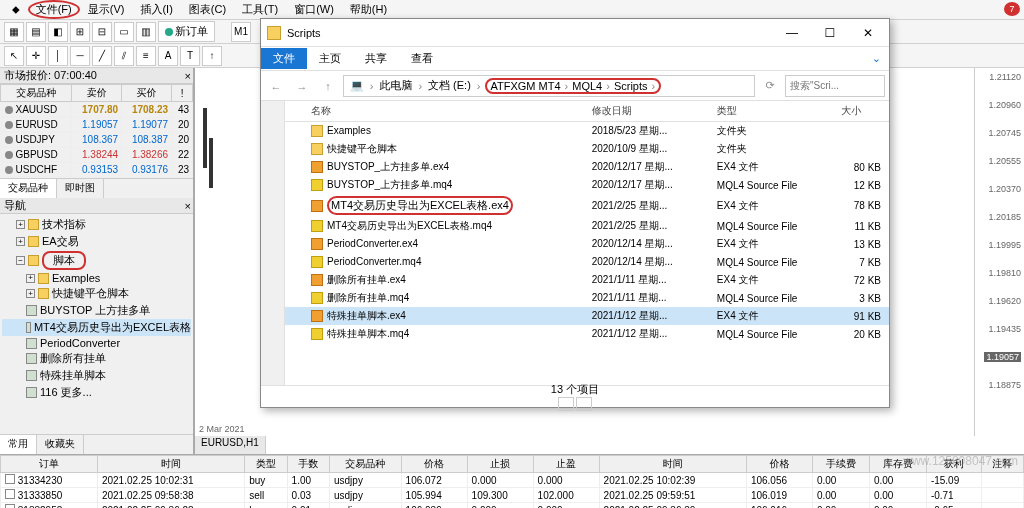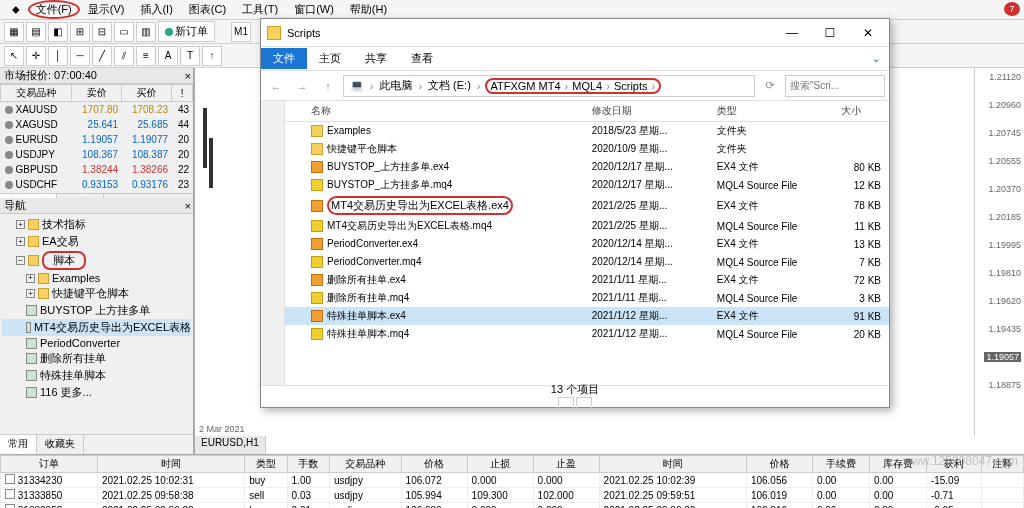--- a/index.html
+++ b/index.html
@@ -16,21 +16,21 @@
 .panel-hdr{height:16px;background:#e8e8e8;border-bottom:1px solid #ccc;display:flex;align-items:center;padding:0 4px;font-size:10px;position:relative;}
 .panel-hdr .x{position:absolute;right:2px;cursor:pointer;}
 .quotes{height:130px;overflow:hidden;}
 .quotes table{width:100%;border-collapse:collapse;}
 .quotes th{background:#f0f0f0;border:1px solid #ccc;padding:1px 3px;font-weight:normal;text-align:center;font-size:10px;}
 .quotes td{border:1px solid #eee;padding:1px 3px;font-size:10px;}
 .quotes .sym{display:flex;align-items:center;gap:3px;}
 .quotes .ico{width:8px;height:8px;background:#888;border-radius:50%;}
 .up{color:#0066cc;}
 .down{color:#cc3333;}
-.gold{color:#b8860b;font-weight:normal;}
+.gold{color:#b8860b;font-weight:bold;}
 .tabs{height:20px;background:#f0f0f0;display:flex;border-top:1px solid #ccc;}
 .tabs span{padding:2px 8px;border-right:1px solid #ccc;cursor:pointer;font-size:10px;}
 .tabs .active{background:#fff;}
 .nav{flex:1;overflow:hidden;}
 .tree{padding:2px;font-size:10px;}
 .tree .node{padding:1px 0 1px 14px;display:flex;align-items:center;gap:3px;cursor:pointer;white-space:nowrap;}
 .tree .ind1{padding-left:24px;}
 .tree .fico{width:11px;height:11px;display:inline-block;}
 .tree .fldr{background:#f8d060;border:1px solid #c8a030;}
 .tree .scr{background:#d0e0d0;border:1px solid #888;}
@@ -145,26 +145,20 @@
               <th>买价</th>
               <th>!</th>
             </tr>
         </tbody>
           <tbody id="qrows">
             <tr>
               <td class="sym"><span class="ico"></span>XAUUSD</td>
               <td class="gold" style="text-align:right">1707.80</td>
               <td class="gold" style="text-align:right">1708.23</td>
               <td style="text-align:right">43</td>
-            </tr>
-            <tr>
-              <td class="sym"><span class="ico"></span>XAGUSD</td>
-              <td class="up" style="text-align:right">25.641</td>
-              <td class="up" style="text-align:right">25.685</td>
-              <td style="text-align:right">44</td>
             </tr>
             <tr>
               <td class="sym"><span class="ico"></span>EURUSD</td>
               <td class="up" style="text-align:right">1.19057</td>
               <td class="up" style="text-align:right">1.19077</td>
               <td style="text-align:right">20</td>
             </tr>
             <tr>
               <td class="sym"><span class="ico"></span>USDJPY</td>
               <td class="up" style="text-align:right">108.367</td>

